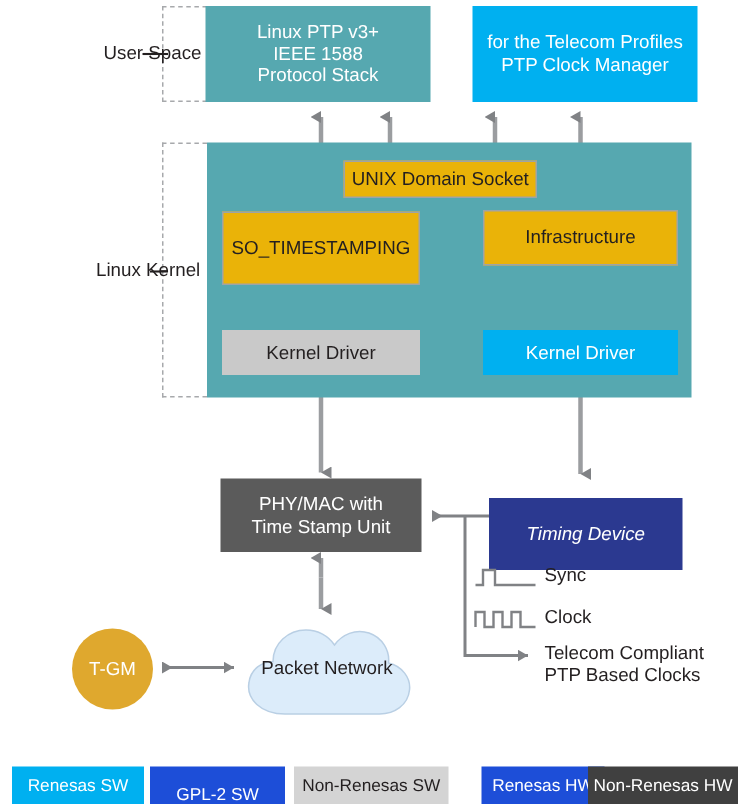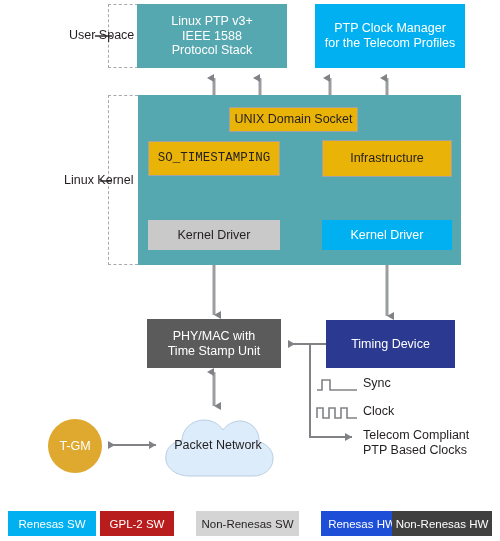--- a/index.html
+++ b/index.html
@@ -21,26 +21,26 @@
   .navy      {background:#2b3990;color:#ffffff;}
   .grey      {background:#5b5b5b;color:#ffffff;}
   .ltgrey    {background:#c9c9c9;color:#231f20;}
   .white     {background:#eab308;color:#231f20;border:1px solid #9fa3a6;text-align:right;}
 
   
   #linux-ptp-stack   {left:137px;top:4px;  width:150px;height:64px; font-size:12.5px;}
   #ptp-clock-manager {left:315px;top:4px;  width:150px;height:64px; font-size:12.5px;}
   #kernel-region     {left:138px;top:95px; width:323px;height:170px;}
   #unix-domain-socket{left:229px;top:107px;width:129px;height:25px; font-size:12.5px;}
-  #so-timestamping   {left:148px;top:141px;width:132px;height:35px; font-size:12.5px;font-family:Liberation Mono, monospace;}
+  #so-timestamping   {left:148px;top:141px;width:132px;height:49px; font-size:12.5px;}
   #ptp-hw-clock      {left:322px;top:140px;width:130px;height:37px; font-size:12.5px;}
   #kernel-driver-sw  {left:148px;top:220px;width:132px;height:30px; font-size:12.5px;}
   #kernel-driver-hw  {left:322px;top:220px;width:130px;height:30px; font-size:12.5px;}
   #phy-mac           {left:147px;top:319px;width:134px;height:49px; font-size:12.5px;}
-  #timing-device     {left:326px;top:320px;width:129px;height:48px; font-size:12.5px;}
+  #timing-device     {left:326px;top:332px;width:129px;height:48px; font-size:12.5px;font-style:italic;}
 
   
   .bracket{position:absolute;box-sizing:border-box;border:1px dashed #a7a9ac;border-right:none;}
   #bracket-user   {left:108px;top:4px;  width:30px;height:64px;}
   #bracket-kernel {left:108px;top:95px; width:30px;height:170px;}
 
   
   .sidelabel{position:absolute;font-size:12.5px;color:#231f20;white-space:nowrap;margin-left:47px;}
   #label-user-space   {left:22px;top:28px;}
   #label-linux-kernel {left:17px;top:173px;}
@@ -53,21 +53,21 @@
   
   #packet-network{position:absolute;left:160px;top:408px;width:116px;height:76px;}
   #packet-network .cloud-label{position:absolute;left:0;top:30px;width:116px;text-align:center;
        font-size:12.5px;color:#231f20;}
 
   
   .legend{position:absolute;left:0;top:505px;width:500px;height:36px;}
   .legend .chip{position:absolute;top:6px;height:25px;display:flex;align-items:center;
        justify-content:center;font-size:11.5px;box-sizing:border-box;}
   .chip.c0{left:8px;  width:88px; background:#00b0f0;color:#ffffff;}
-  .chip.c1{left:100px;width:74px; background:#b91c1c;color:#ffffff;}
+  .chip.c1{left:100px;width:90px; background:#1d4ed8;color:#ffffff;align-items:flex-end;}
   .chip.c2{left:196px;width:103px;background:#d4d4d4;color:#231f20;}
   .chip.c3{left:321px;width:82px; background:#1d4ed8;color:#ffffff;}
   .chip.c4{left:392px;width:100px;background:#404040;color:#ffffff;}
 
   
   .siglabel{position:absolute;font-size:12.5px;color:#231f20;white-space:nowrap;line-height:1.18;}
   #label-sync   {left:363px;top:376px;}
   #label-clock  {left:363px;top:404px;}
   #label-telecom{left:363px;top:428px;}
   .wave{position:absolute;}
@@ -150,22 +150,22 @@
   <div class="box teal" id="linux-ptp-stack">
     <div>
       <div>Linux PTP v3+</div>
       <div>IEEE 1588</div>
       <div>Protocol Stack</div>
     </div>
   </div>
 
   <div class="box blue" id="ptp-clock-manager">
     <div>
+      <div>for the Telecom Profiles</div>
       <div>PTP Clock Manager</div>
-      <div>for the Telecom Profiles</div>
     </div>
   </div>
 
   <div class="box tealdark" id="kernel-region"></div>
 
   <div class="box white" id="unix-domain-socket">
     <span>UNIX Domain Socket</span>
   </div>
 
   <div class="box white" id="so-timestamping">

